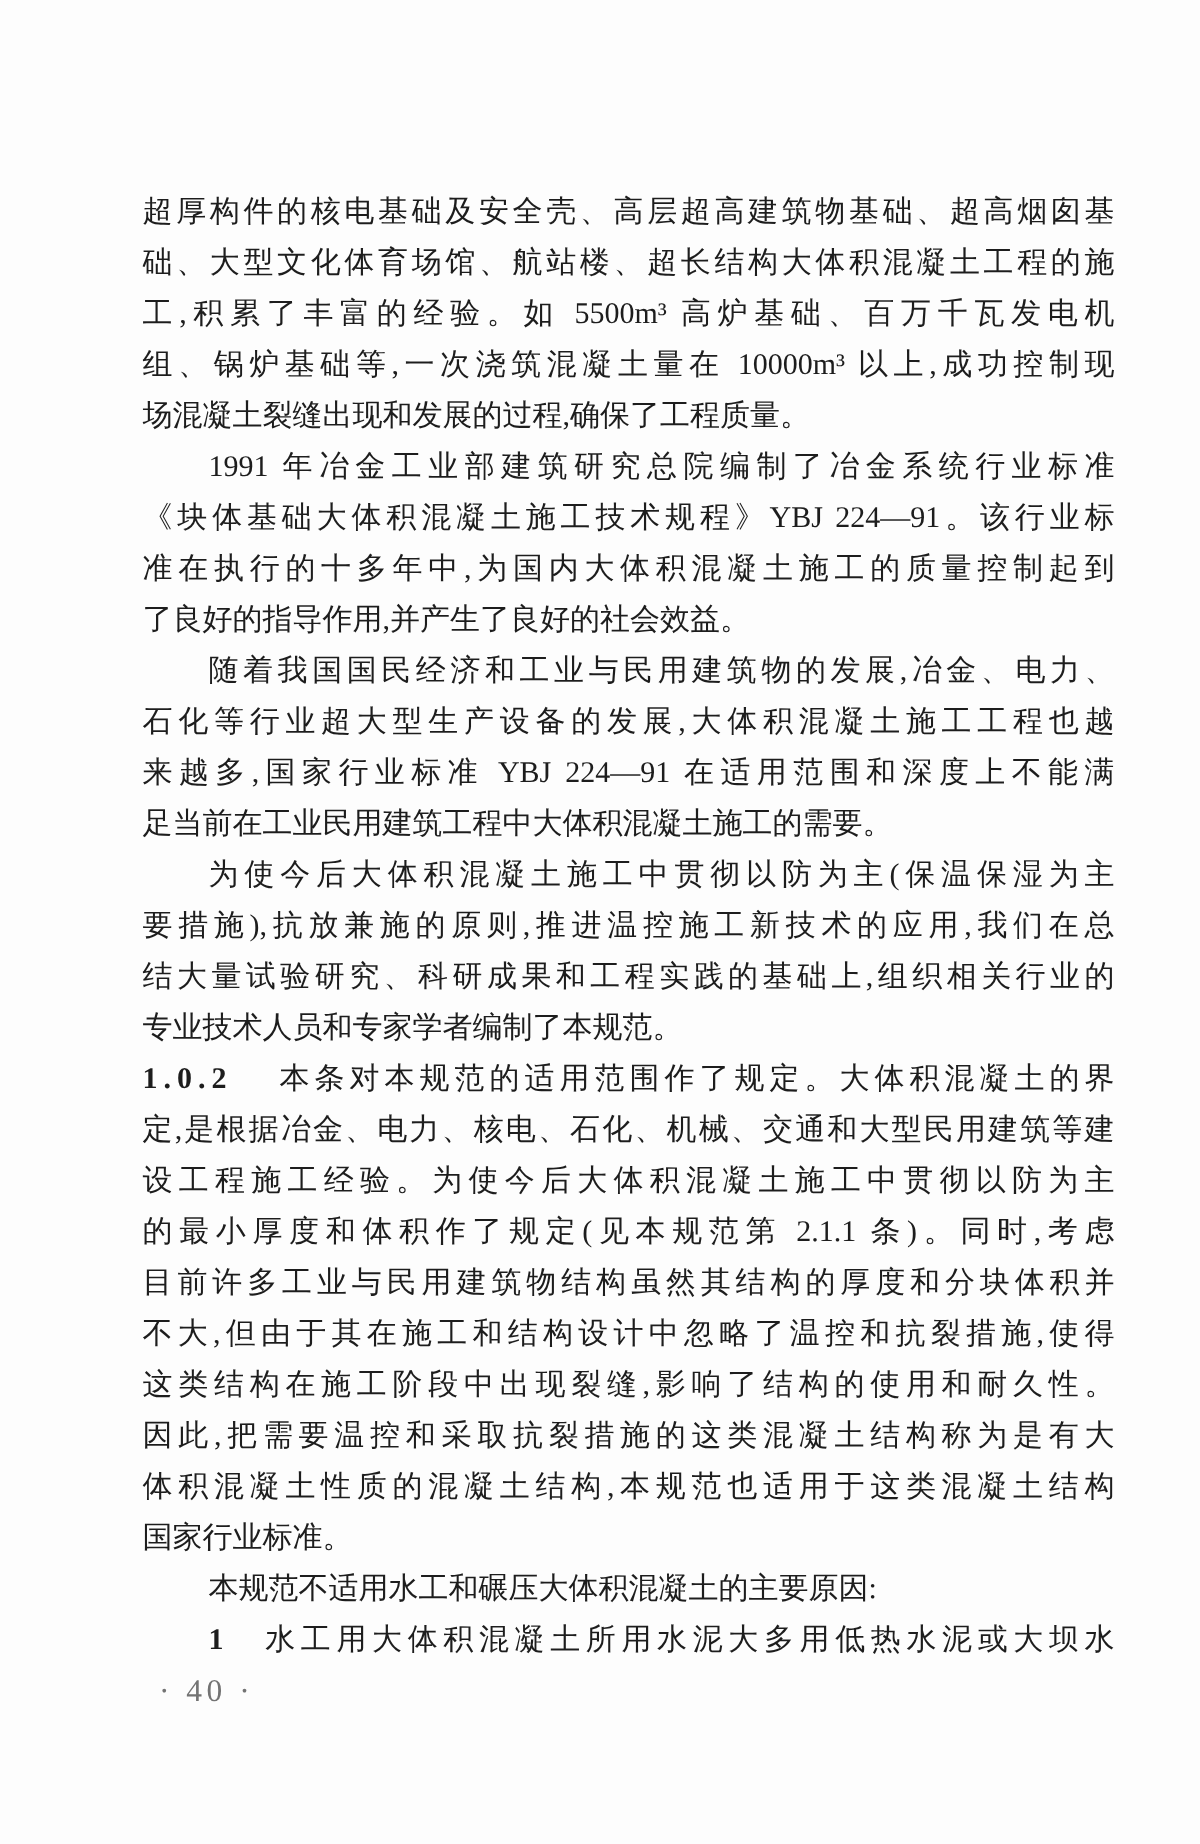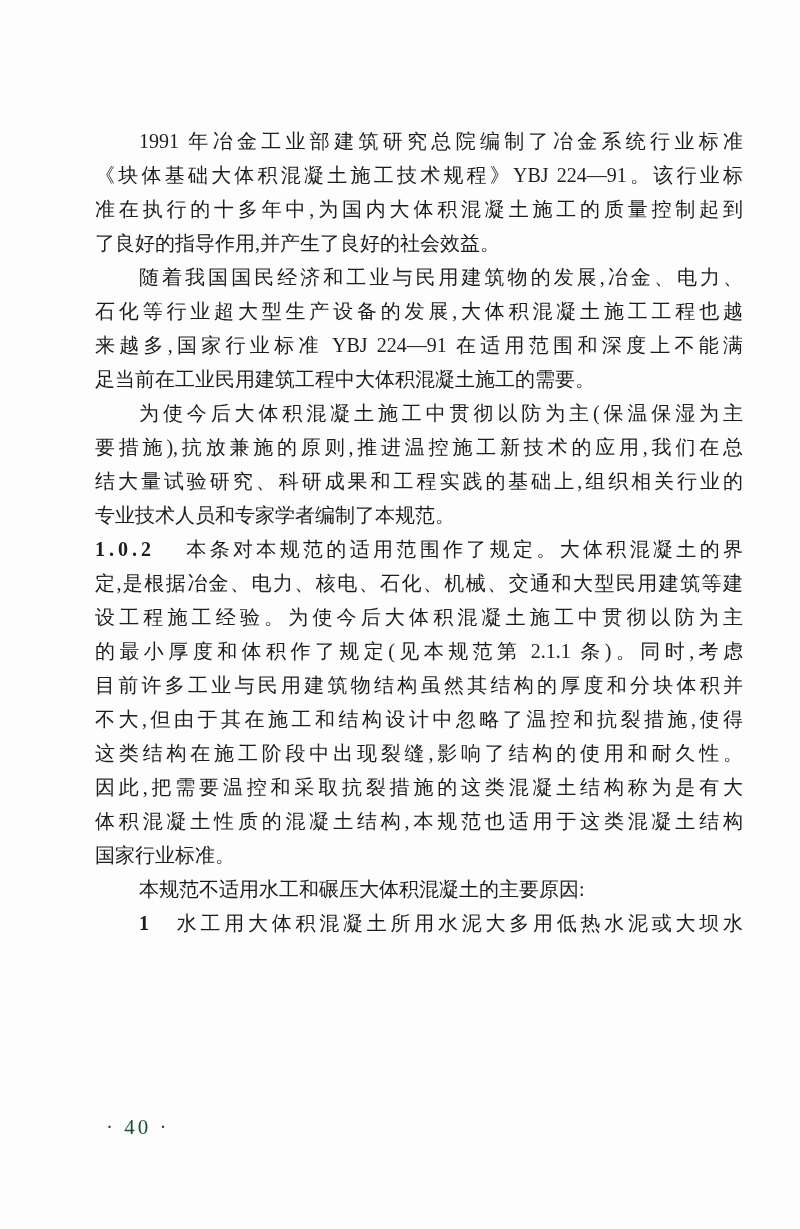--- a/index.html
+++ b/index.html
@@ -58,29 +58,36 @@
     font-weight: bold;
     margin-right: 24px;
   }
   .footer {
     position: absolute;
     left: 106px;
     top: 1112px;
     font-size: 21px;
     line-height: 30px;
     letter-spacing: 3px;
-    color: #14532d;
+    color: #737373;
   }
 </style>
 </head>
 <body>
 
 <div class="page">
   <div class="text-col">
 
+    <div class="para">
+      <div class="line">超厚构件的核电基础及安全壳、高层超高建筑物基础、超高烟囱基</div>
+      <div class="line">础、大型文化体育场馆、航站楼、超长结构大体积混凝土工程的施</div>
+      <div class="line">工,积累了丰富的经验。如 5500m³ 高炉基础、百万千瓦发电机</div>
+      <div class="line">组、锅炉基础等,一次浇筑混凝土量在 10000m³ 以上,成功控制现</div>
+      <div class="line last">场混凝土裂缝出现和发展的过程,确保了工程质量。</div>
+    </div>
 
     <div class="para">
       <div class="line indent">1991 年冶金工业部建筑研究总院编制了冶金系统行业标准</div>
       <div class="line">《块体基础大体积混凝土施工技术规程》YBJ 224—91。该行业标</div>
       <div class="line">准在执行的十多年中,为国内大体积混凝土施工的质量控制起到</div>
       <div class="line last">了良好的指导作用,并产生了良好的社会效益。</div>
     </div>
 
     <div class="para">
       <div class="line indent">随着我国国民经济和工业与民用建筑物的发展,冶金、电力、</div>

